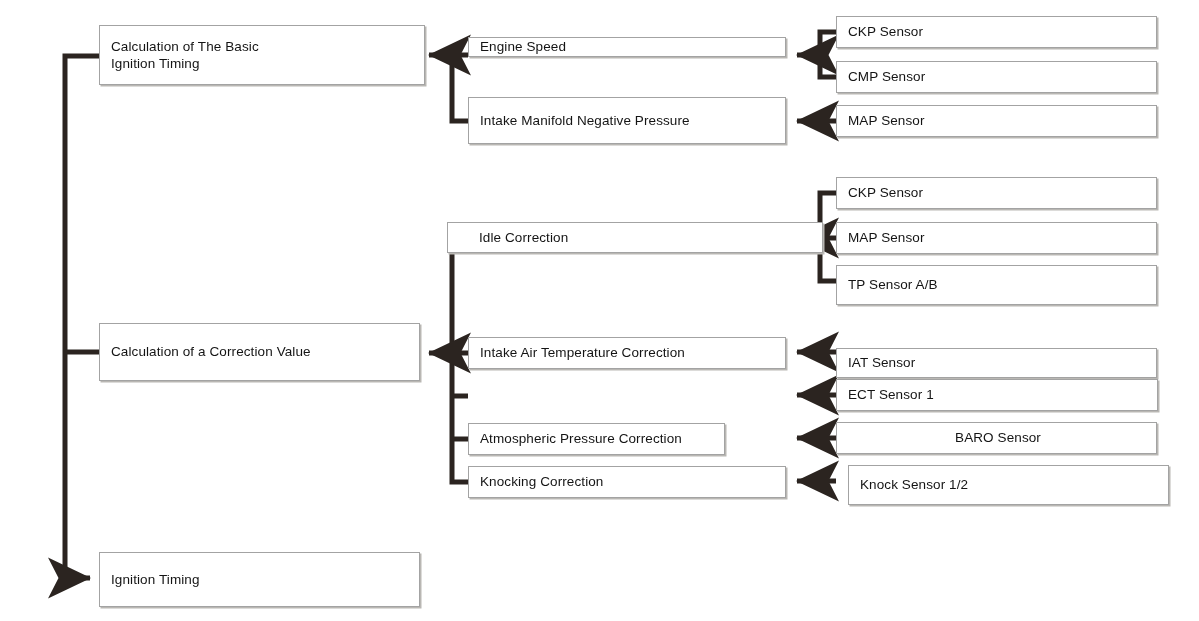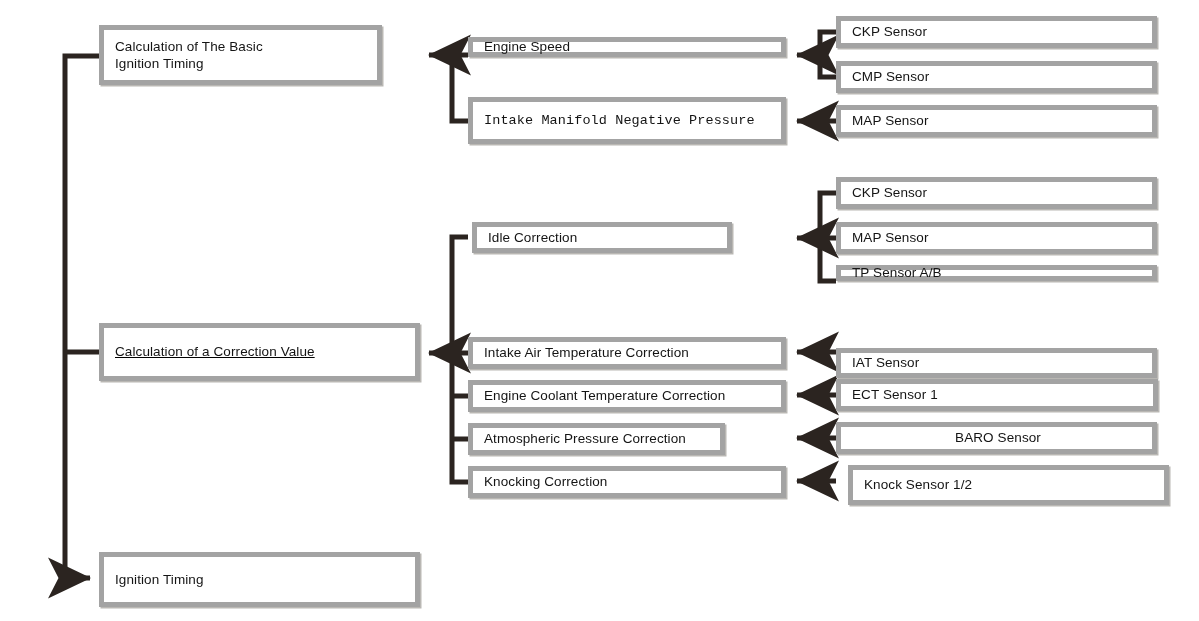--- a/index.html
+++ b/index.html
@@ -22,21 +22,21 @@
     left: 0;
     top: 0;
     width: 1199px;
     height: 621px;
     pointer-events: none;
   }
   .node {
     position: absolute;
     box-sizing: border-box;
     background: #ffffff;
-    border: 5px solid #a3a3a3;
+    border: 1px solid #a3a3a3;
     box-shadow: 1.5px 1.5px 0 0 #b9b7b3;
     display: flex;
     align-items: center;
     z-index: 2;
   }
   .node .label {
     padding-left: 11px;
     padding-right: 8px;
     font-size: 13.5px;
     line-height: 16px;
@@ -108,52 +108,49 @@
         <path d="M836,438 L797,438" marker-end="url(#ah)"></path>
       </g>
 
       <g>
         <path d="M836,481 L797,481" marker-end="url(#ah)"></path>
       </g>
 
     </g>
   </svg>
 
-  <div class="node two-line" style="left:99px; top:25px; width:283px; height:60px;">
+  <div class="node two-line" style="left:99px; top:25px; width:326px; height:60px;">
     <span class="label">Calculation of The Basic
 Ignition Timing</span>
   </div>
 
-  <div class="node" style="left:99px; top:323px; width:321px; height:58px;text-decoration:underline;">
+  <div class="node" style="left:99px; top:323px; width:321px; height:58px;">
     <span class="label">Calculation of a Correction Value</span>
   </div>
 
   <div class="node" style="left:99px; top:552px; width:321px; height:55px;">
     <span class="label">Ignition Timing</span>
   </div>
 
   <div class="node" style="left:468px; top:37px; width:318px; height:20px;">
     <span class="label">Engine Speed</span>
   </div>
 
-  <div class="node" style="left:468px; top:97px; width:318px; height:47px;font-family:Liberation Mono, monospace;">
+  <div class="node" style="left:468px; top:97px; width:318px; height:47px;">
     <span class="label">Intake Manifold Negative Pressure</span>
   </div>
 
-  <div class="node" style="left:472px; top:222px; width:260px; height:31px;">
+  <div class="node" style="left:447px; top:222px; width:376px; height:31px;padding-left:20px;">
     <span class="label">Idle Correction</span>
   </div>
 
   <div class="node" style="left:468px; top:337px; width:318px; height:32px;text-align:center;">
     <span class="label">Intake Air Temperature Correction</span>
   </div>
 
-  <div class="node" style="left:468px; top:380px; width:318px; height:32px;">
-    <span class="label">Engine Coolant Temperature Correction</span>
-  </div>
 
   <div class="node" style="left:468px; top:423px; width:257px; height:32px;">
     <span class="label">Atmospheric Pressure Correction</span>
   </div>
 
   <div class="node" style="left:468px; top:466px; width:318px; height:32px;">
     <span class="label">Knocking Correction</span>
   </div>
 
   <div class="node" style="left:836px; top:16px; width:321px; height:32px;">
@@ -169,21 +166,21 @@
   </div>
 
   <div class="node" style="left:836px; top:177px; width:321px; height:32px;">
     <span class="label">CKP Sensor</span>
   </div>
 
   <div class="node" style="left:836px; top:222px; width:321px; height:32px;">
     <span class="label">MAP Sensor</span>
   </div>
 
-  <div class="node" style="left:836px; top:265px; width:321px; height:16px;">
+  <div class="node" style="left:836px; top:265px; width:321px; height:40px;">
     <span class="label">TP Sensor A/B</span>
   </div>
 
   <div class="node" style="left:836px; top:348px; width:321px; height:30px;">
     <span class="label">IAT Sensor</span>
   </div>
 
   <div class="node" style="left:836px; top:379px; width:322px; height:32px;">
     <span class="label">ECT Sensor 1</span>
   </div>

